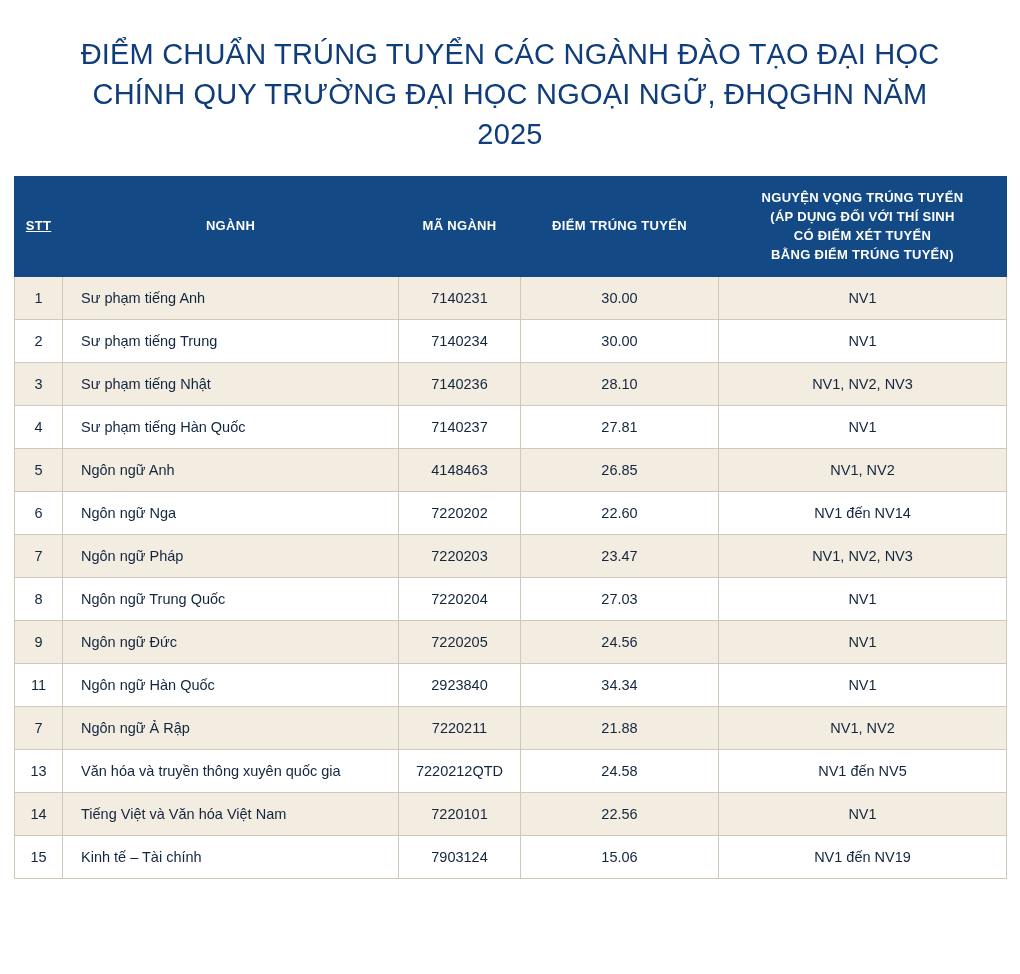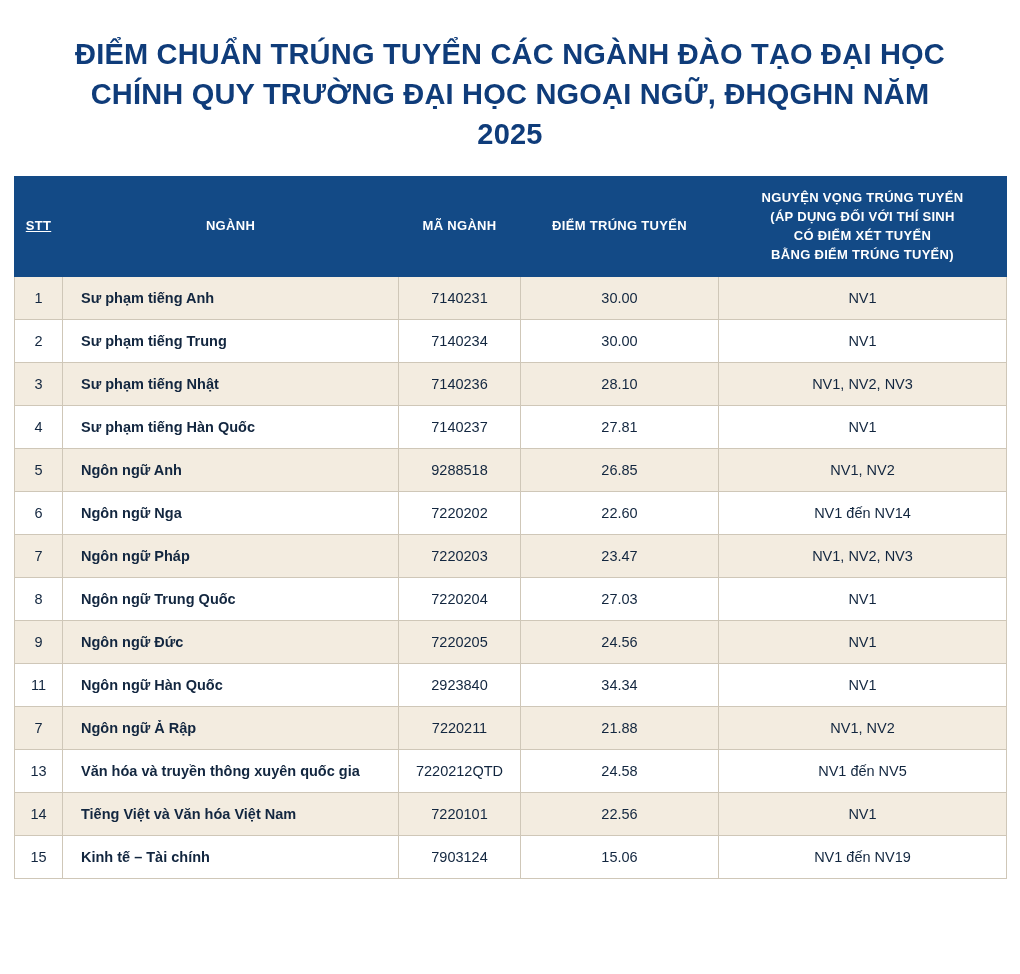--- a/index.html
+++ b/index.html
@@ -20,21 +20,21 @@
     padding: 0;
   }
   .title-block {
     padding: 34px 60px 22px 60px;
     text-align: center;
   }
   .title-block h1 {
     margin: 0;
     font-size: 29px;
     line-height: 1.38;
-    font-weight: bold;
+    font-weight: normal;
     letter-spacing: 0.2px;
     color: #0f3c7a;
     text-transform: uppercase;
   }
   .table-wrap {
     padding: 0 14px 16px 14px;
   }
   table.score-table {
     width: 992px;
     border-collapse: collapse;
@@ -68,21 +68,20 @@
     color: #12263f;
     padding: 13px 10px;
     height: 19px;
     vertical-align: middle;
     text-align: center;
     box-sizing: border-box;
   }
   table.score-table tbody td.cell-nganh {
     text-align: left;
     padding-left: 18px;
-    font-weight: bold;
   }
   table.score-table tbody tr:nth-child(odd) td {
     background: #f3ece0;
   }
   table.score-table tbody tr:nth-child(even) td {
     background: #ffffff;
   }
 </style>
 </head>
 <body>
@@ -134,21 +133,21 @@
         <tr>
           <td>4</td>
           <td class="cell-nganh">Sư phạm tiếng Hàn Quốc</td>
           <td>7140237</td>
           <td>27.81</td>
           <td>NV1</td>
         </tr>
         <tr>
           <td>5</td>
           <td class="cell-nganh">Ngôn ngữ Anh</td>
-          <td>9288518</td>
+          <td>4148463</td>
           <td>26.85</td>
           <td>NV1, NV2</td>
         </tr>
         <tr>
           <td>6</td>
           <td class="cell-nganh">Ngôn ngữ Nga</td>
           <td>7220202</td>
           <td>22.60</td>
           <td>NV1 đến NV14</td>
         </tr>

